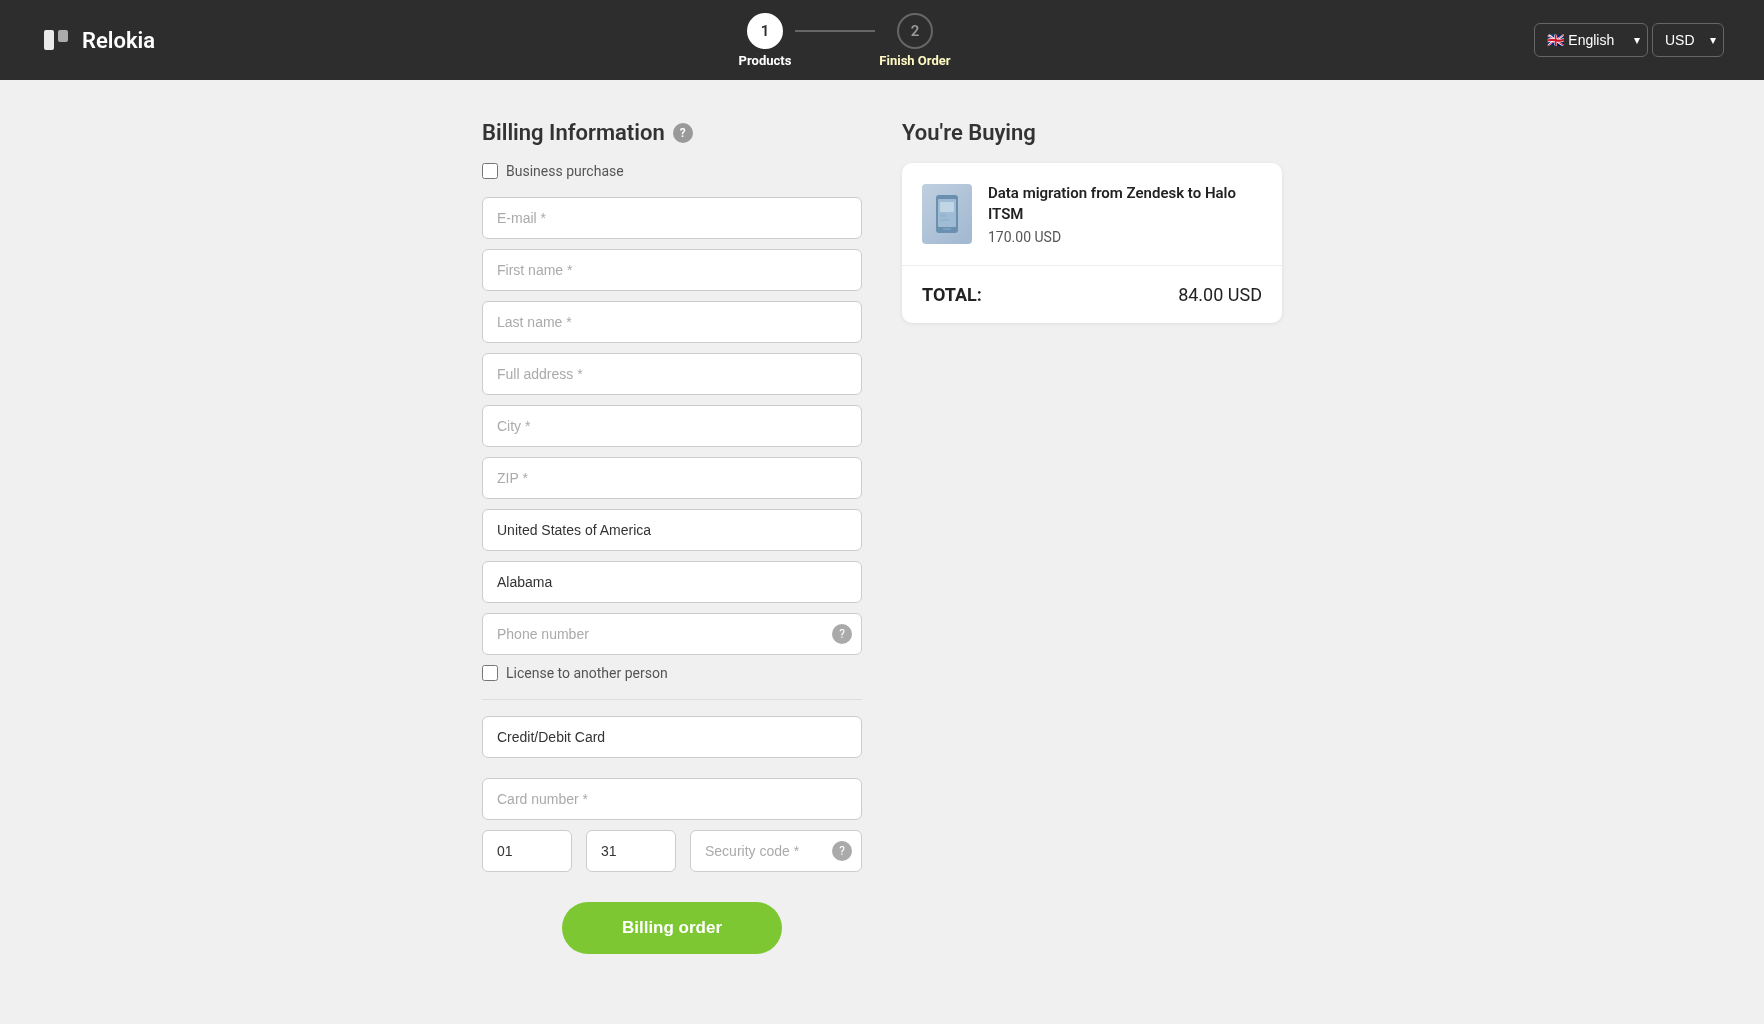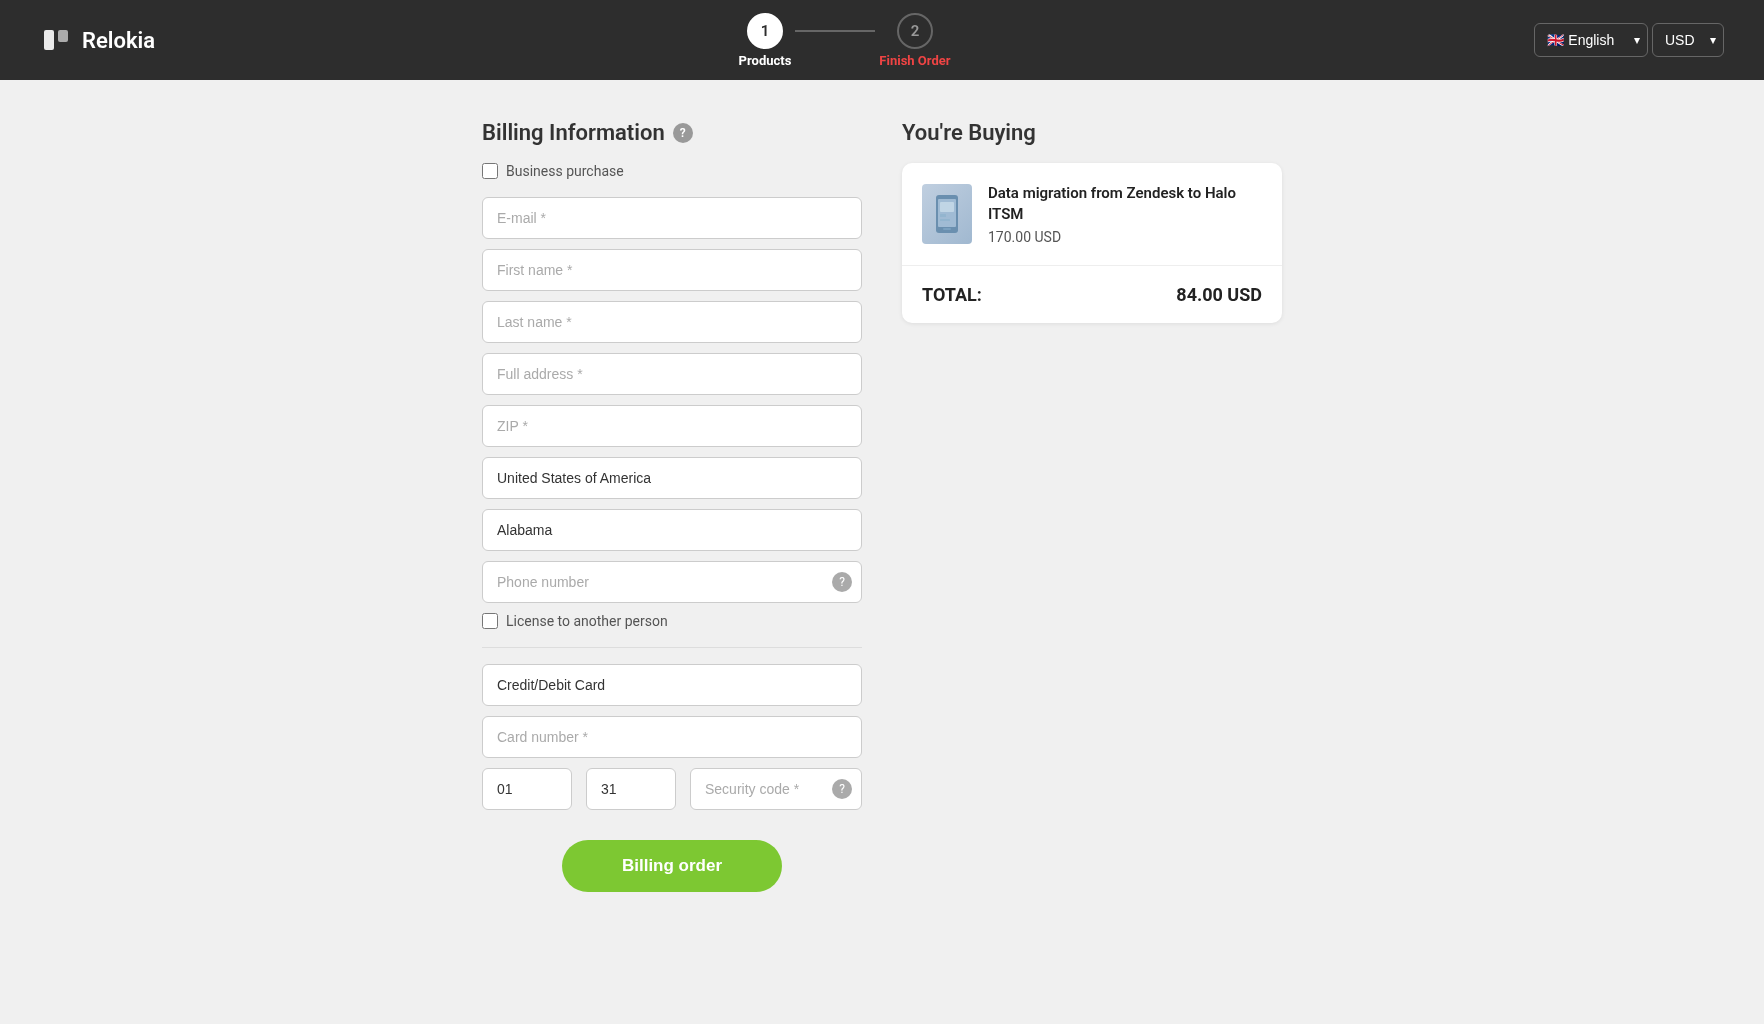--- a/index.html
+++ b/index.html
@@ -60,21 +60,21 @@
     .step-circle.inactive {
       background: transparent;
       color: #999;
       border: 2px solid #666;
     }
     .step-label {
       font-size: 13px;
       font-weight: 700;
     }
     .step-label.active { color: white; }
-    .step-label.inactive { color: #ef4444; }
+    .step-label.inactive { color: #fef9c3; }
     .step-connector {
       width: 80px;
       height: 2px;
       background: #666;
       margin-bottom: 18px;
       margin-left: 4px;
       margin-right: 4px;
     }
 
     .header-right {
@@ -217,20 +217,21 @@
       border: 1px solid #ccc;
       border-radius: 6px;
       padding: 12px 14px;
       font-size: 14px;
       color: #333;
       background: white;
       outline: none;
       appearance: none;
       -webkit-appearance: none;
       cursor: pointer;
+      margin-bottom: 10px;
     }
 
     .expiry-row {
       display: flex;
       gap: 14px;
       margin-bottom: 10px;
     }
     .expiry-row .form-input { flex: 1; }
 
     .submit-btn {
@@ -307,21 +308,21 @@
       justify-content: space-between;
       padding: 18px 20px;
     }
     .total-label {
       font-size: 18px;
       font-weight: 700;
       color: #222;
     }
     .total-amount {
       font-size: 18px;
-      font-weight: 700;
+      font-weight: 400;
       color: #222;
     }
   </style>
 </head>
 <body>
 
 <header class="header">
   <div class="logo">
     <div class="logo-icon">
       <svg viewBox="0 0 28 28" fill="none">
@@ -388,20 +389,21 @@
     <div class="form-row">
       <input type="text" class="form-input" placeholder="First name *" style="">
       <input type="text" class="form-input" placeholder="Last name *" style="">
     </div>
 
     <div class="form-group">
       <input type="text" class="form-input" placeholder="Full address *" style="">
     </div>
 
     <div class="form-row">
+      <input type="text" class="form-input" placeholder="City *" style="">
       <input type="text" class="form-input" placeholder="ZIP *" style="">
     </div>
 
     <div class="form-group">
       <input type="text" class="form-input" value="United States of America" style="">
     </div>
 
     <div class="form-group">
       <input type="text" class="form-input" value="Alabama" style="">
     </div>

